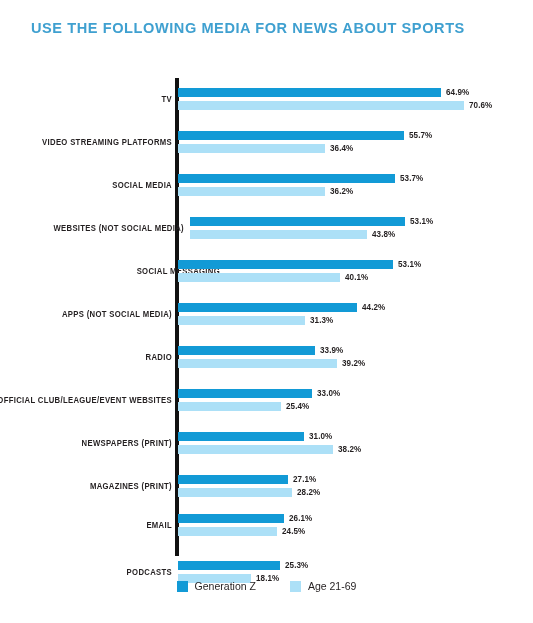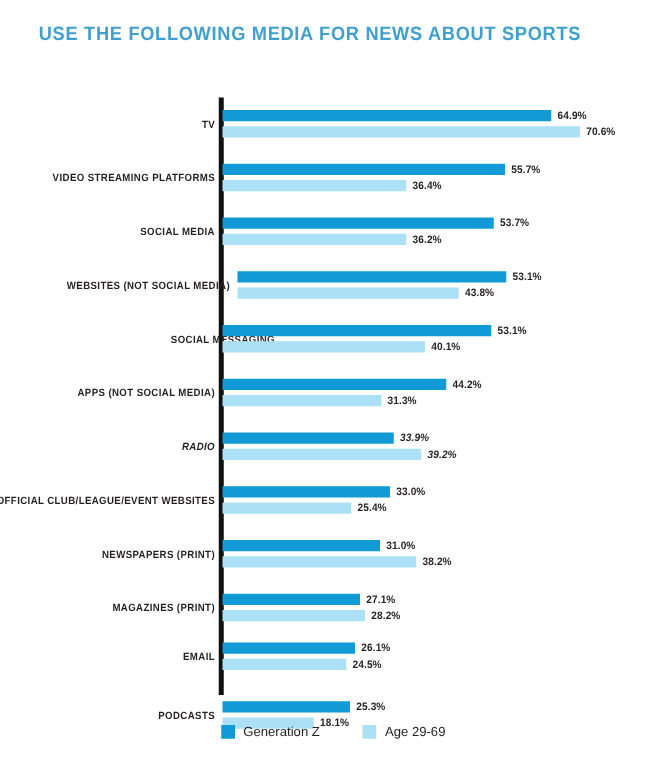--- a/index.html
+++ b/index.html
@@ -116,20 +116,21 @@
     left: 0;
     top: 580px;
     width: 533px;
     display: flex;
     justify-content: center;
     align-items: center;
     gap: 34px;
   }
   .legend-item {
     display: flex;
+    align-items: center;
     gap: 7px;
   }
   .legend-swatch {
     width: 11px;
     height: 11px;
   }
   .legend-swatch.genz { background: #129ad6; }
   .legend-swatch.age  { background: #ace0f7; }
   .legend-label {
     font-family: "Liberation Sans", sans-serif;
@@ -207,21 +208,21 @@
           <div class="cat-label">APPS (NOT SOCIAL MEDIA)</div>
           <div class="bar-row row-a">
             <div class="bar genz" style="width: 179.01px; background: rgb(18, 154, 214);"></div>
             <div class="bar-value" style="left: 184.01px;">44.2%</div>
           </div>
           <div class="bar-row row-b">
             <div class="bar age" style="width: 126.765px; background: rgb(172, 224, 247);"></div>
             <div class="bar-value" style="left: 131.765px;">31.3%</div>
           </div>
         </div>
-        <div class="bar-group" style="top: 262px; font-style: italic;">
+        <div class="bar-group" style="top: 262px;">
           <div class="cat-label">RADIO</div>
           <div class="bar-row row-a">
             <div class="bar genz" style="width: 137.295px; background: rgb(18, 154, 214);"></div>
             <div class="bar-value" style="left: 142.295px;">33.9%</div>
           </div>
           <div class="bar-row row-b">
             <div class="bar age" style="width: 158.76px; background: rgb(172, 224, 247);"></div>
             <div class="bar-value" style="left: 163.76px;">39.2%</div>
           </div>
         </div>
@@ -283,17 +284,17 @@
       </div>
   </div>
 
   <div id="legend">
       <div class="legend-item">
         <span class="legend-swatch genz" style="background: rgb(18, 154, 214);"></span>
         <span class="legend-label">Generation Z</span>
       </div>
       <div class="legend-item">
         <span class="legend-swatch age" style="background: rgb(172, 224, 247);"></span>
-        <span class="legend-label">Age 29-69</span>
+        <span class="legend-label">Age 21-69</span>
       </div>
     </div>
 
 </div>
 
 </body></html>

